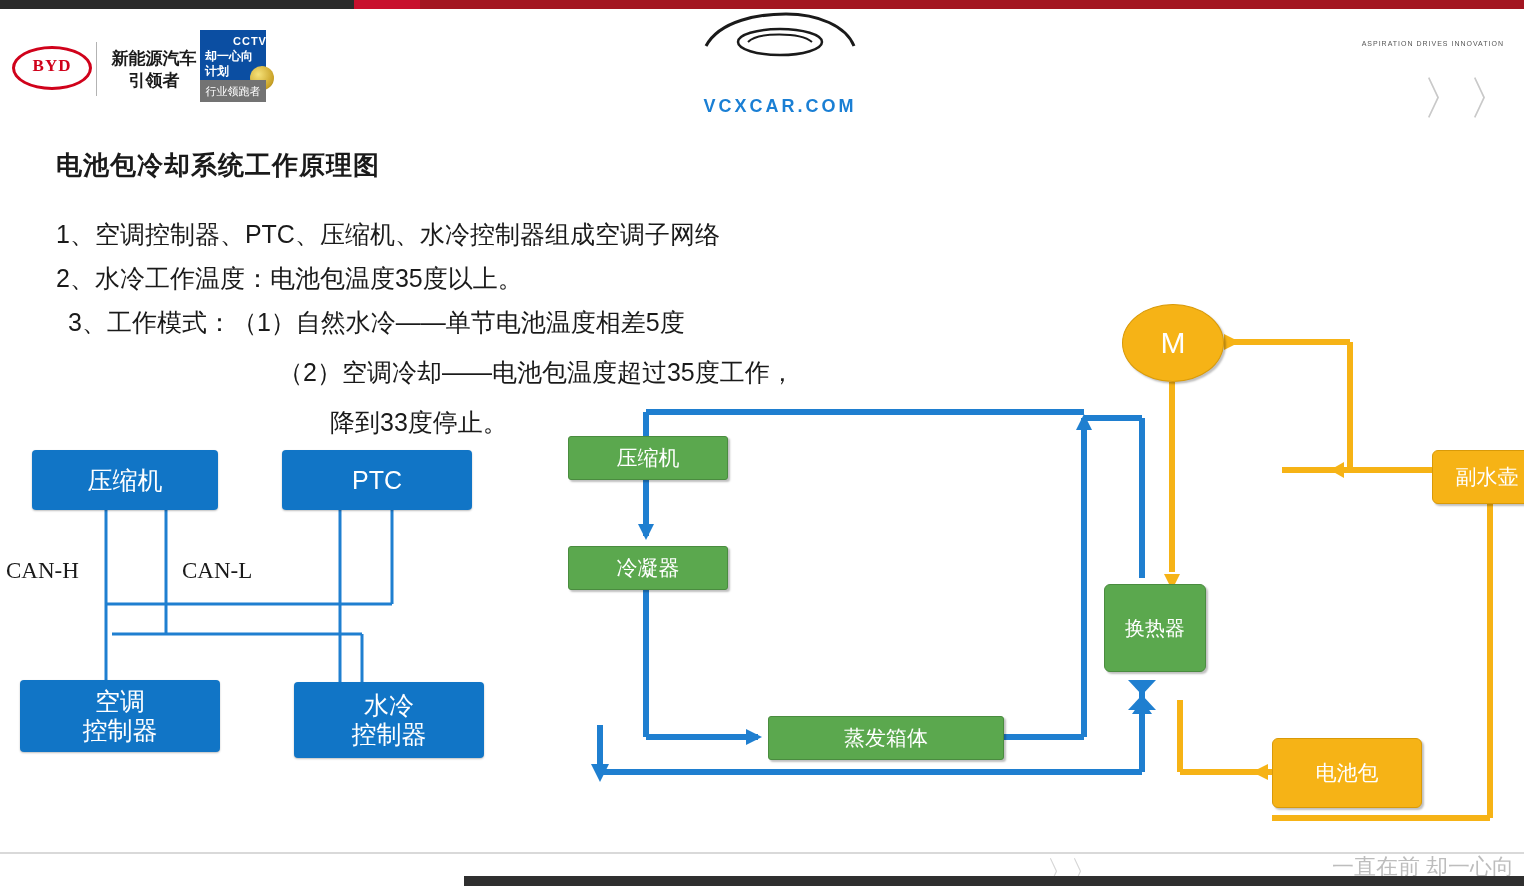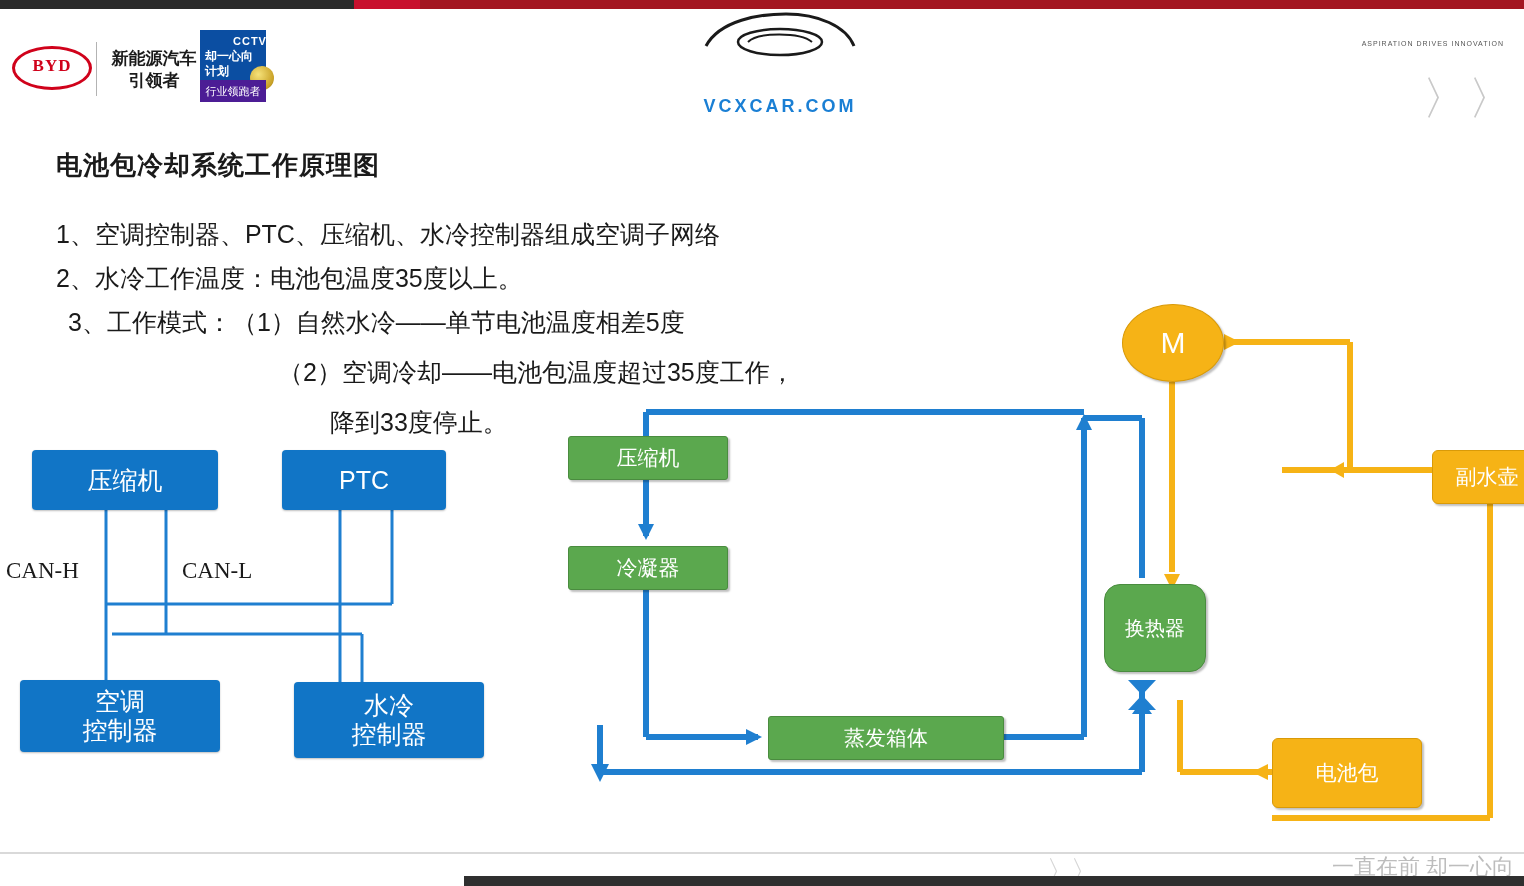--- a/index.html
+++ b/index.html
@@ -13,21 +13,21 @@
 
   
   .byd-logo{position:absolute;left:12px;top:46px;width:80px;height:44px;}
   .byd-ellipse{position:absolute;left:0;top:0;width:80px;height:44px;border:3px solid #d0021b;border-radius:50%;box-sizing:border-box;}
   .byd-text{position:absolute;left:0;top:10px;width:80px;text-align:center;color:#d0021b;font-size:17px;font-weight:bold;letter-spacing:1px;font-family:"Liberation Serif",serif;}
   .byd-divider{position:absolute;left:96px;top:42px;width:1px;height:54px;background:#b3b3b3;}
   .byd-slogan{position:absolute;left:104px;top:48px;width:100px;text-align:center;font-size:17px;line-height:22px;color:#1a1a1a;font-weight:600;}
   .cctv-box{position:absolute;left:200px;top:30px;width:66px;height:74px;}
   .cctv-top{position:absolute;left:0;top:0;width:66px;height:50px;background:#0b4ea2;color:#ffffff;font-size:12px;line-height:15px;text-align:left;padding:4px 5px;box-sizing:border-box;font-weight:bold;}
   .cctv-cctv{font-size:11px;letter-spacing:1px;display:block;margin-left:28px;}
-  .cctv-bot{position:absolute;left:0;top:50px;width:66px;height:22px;background:#4c1d95;color:#ffffff;font-size:11px;text-align:center;line-height:22px;}
+  .cctv-bot{position:absolute;left:0;top:50px;width:66px;height:22px;background:#737373;color:#ffffff;font-size:11px;text-align:center;line-height:22px;}
   .cctv-medal{position:absolute;left:50px;top:36px;width:24px;height:24px;border-radius:50%;background:radial-gradient(circle at 35% 35%,#f6e27a,#c9a227 70%,#8a6d13);}
 
   
   .center-logo{position:absolute;left:640px;top:12px;width:280px;height:100px;text-align:center;}
   .car-swoosh{position:absolute;left:60px;top:0;width:160px;height:46px;}
   .vcx-title{position:absolute;left:0;top:44px;width:280px;text-align:center;font-size:34px;font-weight:bold;color:#1a7fd4;letter-spacing:2px;font-family:"DejaVu Sans",sans-serif;}
   .vcx-sub{position:absolute;left:0;top:84px;width:280px;text-align:center;font-size:18px;font-weight:bold;color:#1a7fd4;letter-spacing:3px;}
 
   
   .right-logo{position:absolute;right:20px;top:38px;width:280px;height:72px;text-align:right;}
@@ -43,34 +43,34 @@
   .l2{left:56px;top:262px;}
   .l3{left:56px;top:306px;margin-left:12px;}
   .l4{left:278px;top:356px;}
   .l5{left:330px;top:406px;}
 
   
   .node-blue{position:absolute;background:#1175c6;color:#ffffff;text-align:center;
              font-size:25px;border-radius:4px;display:flex;align-items:center;justify-content:center;
              line-height:1.15;box-shadow:0 1px 2px rgba(0,0,0,.25);}
   .n-compressor{left:32px;top:450px;width:186px;height:60px;}
-  .n-ptc{left:282px;top:450px;width:164px;height:60px;}
+  .n-ptc{left:282px;top:450px;width:190px;height:60px;}
   .n-ac-ctrl{left:20px;top:680px;width:200px;height:72px;}
   .n-water-ctrl{left:294px;top:682px;width:190px;height:76px;}
   .can-h-label{position:absolute;left:6px;top:558px;font-size:23px;color:#1a1a1a;font-family:"Liberation Serif",serif;}
   .can-l-label{position:absolute;left:182px;top:558px;font-size:23px;color:#1a1a1a;font-family:"Liberation Serif",serif;}
 
   
   .node-green{position:absolute;background:#5ba84e;color:#ffffff;text-align:center;font-size:21px;
               border:1px solid #4a8c3f;border-radius:3px;display:flex;align-items:center;justify-content:center;
               box-shadow:2px 2px 2px rgba(0,0,0,.25);}
   .g-compressor{left:568px;top:436px;width:158px;height:42px;}
   .g-condenser{left:568px;top:546px;width:158px;height:42px;}
   .g-evaporator{left:768px;top:716px;width:234px;height:42px;}
-  .g-heatx{left:1104px;top:584px;width:100px;height:86px;border-radius:16px;font-size:20px;}
+  .g-heatx{left:1104px;top:584px;width:100px;height:86px;border-radius:6px;font-size:20px;}
 
   .node-yellow{position:absolute;background:#f6b316;color:#ffffff;text-align:center;font-size:21px;
                border:1px solid #d99a08;border-radius:6px;display:flex;align-items:center;justify-content:center;
                box-shadow:2px 2px 2px rgba(0,0,0,.25);}
   .y-battery{left:1272px;top:738px;width:148px;height:68px;}
   .y-tank{left:1432px;top:450px;width:108px;height:52px;}
   .y-motor{position:absolute;left:1122px;top:304px;width:100px;height:76px;background:#f6b316;
            border:1px solid #d99a08;border-radius:50%;color:#ffffff;font-size:30px;
            display:flex;align-items:center;justify-content:center;box-shadow:2px 2px 2px rgba(0,0,0,.25);}
 

